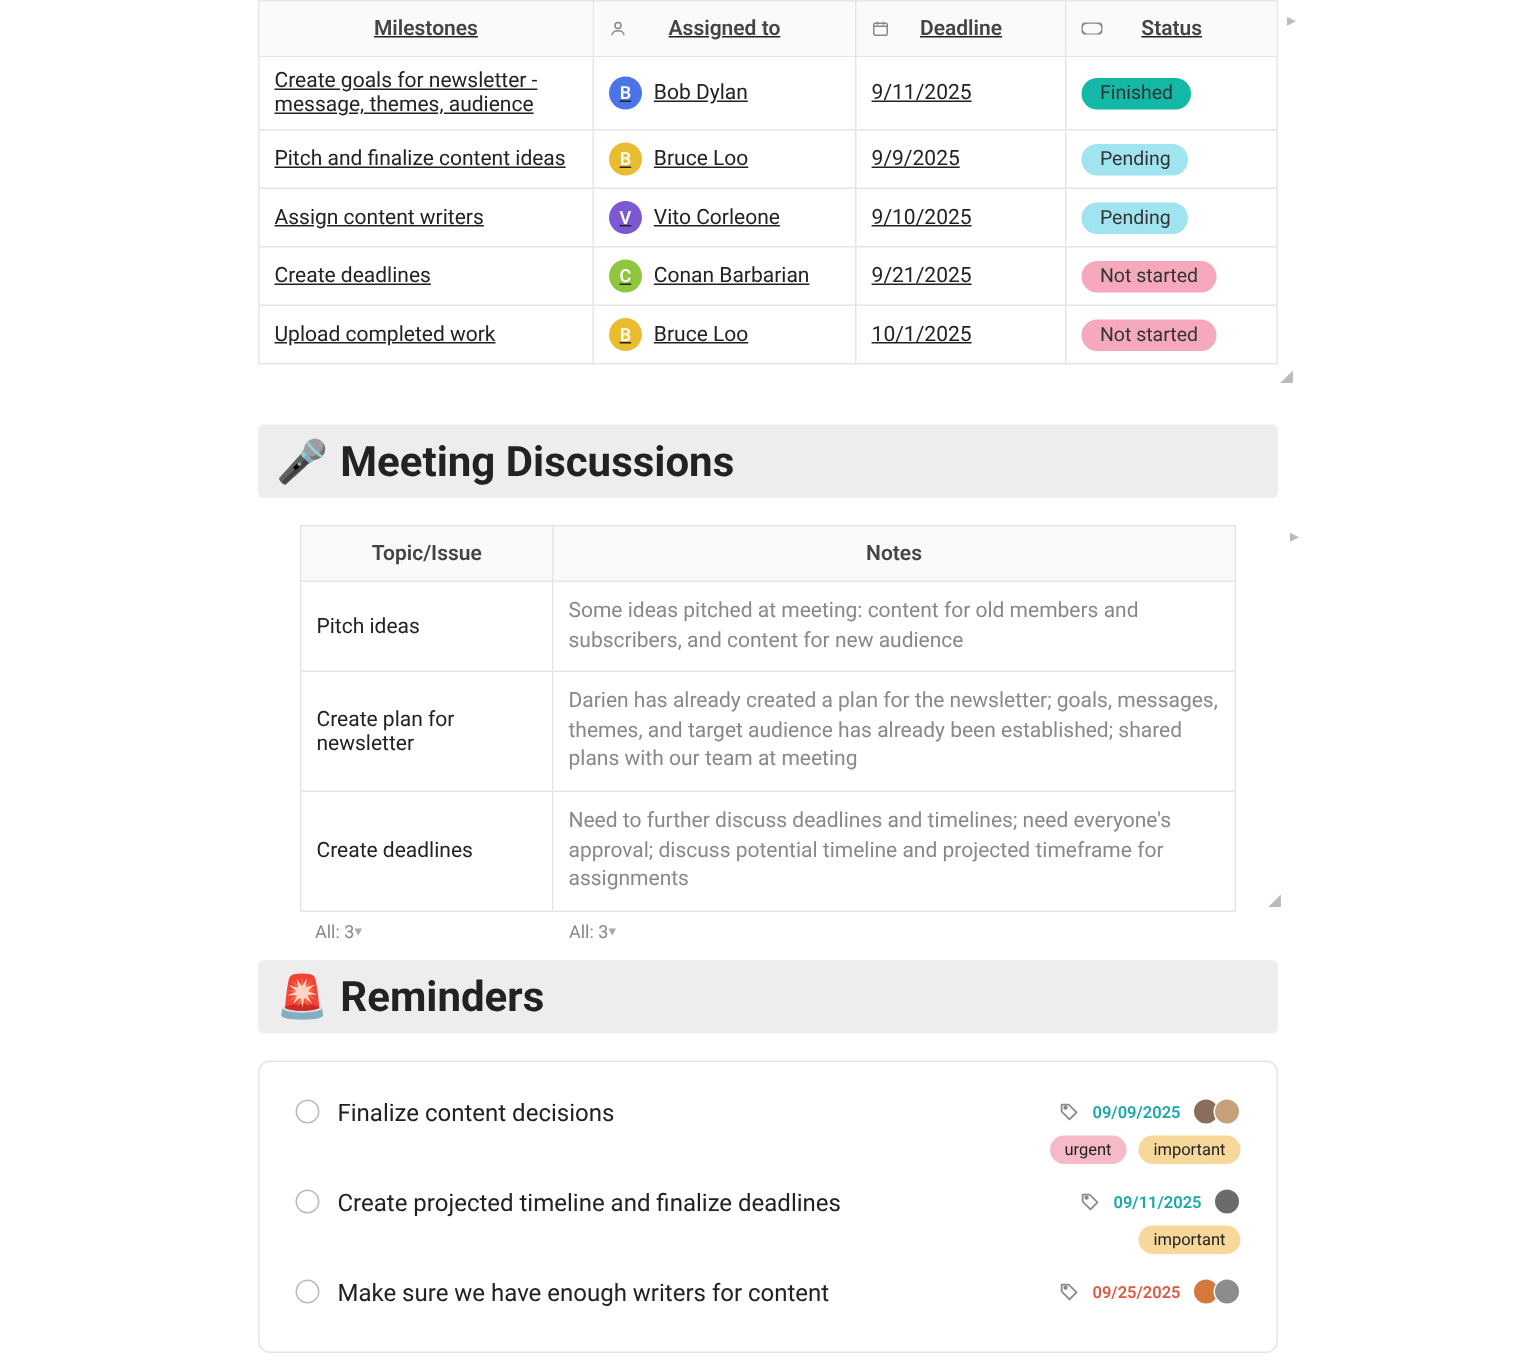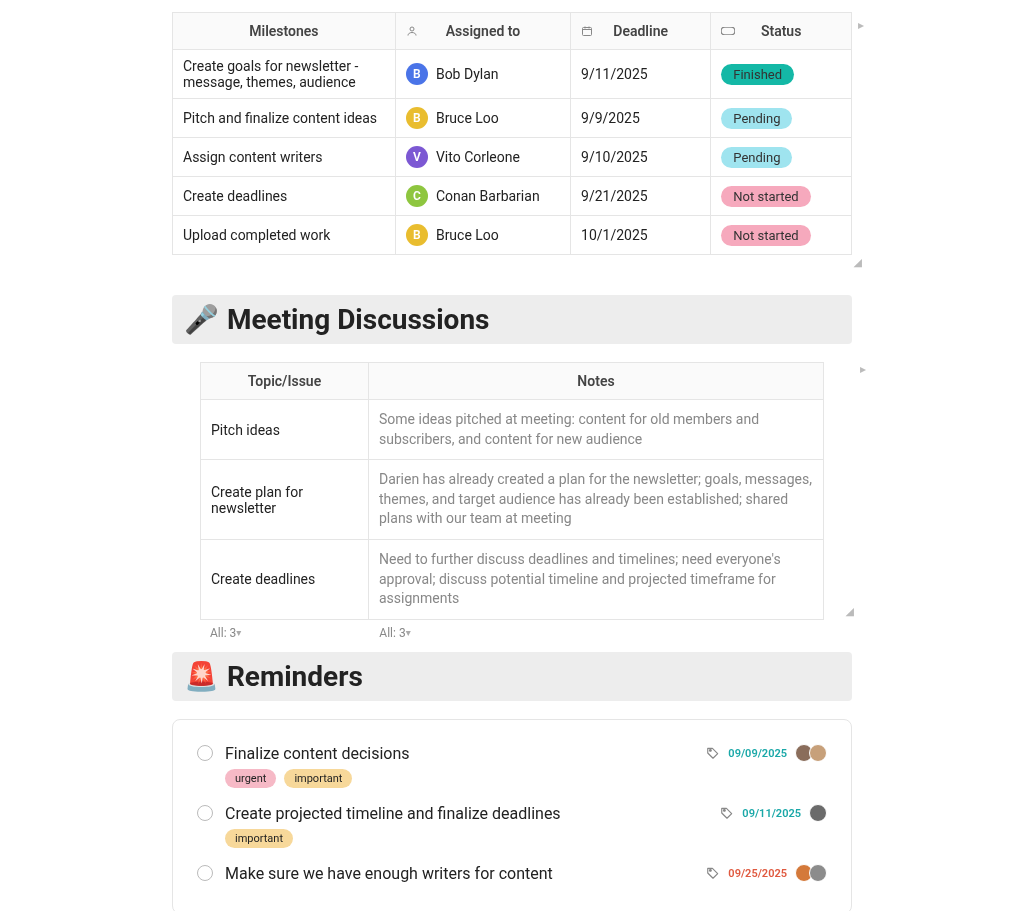--- a/index.html
+++ b/index.html
@@ -10,23 +10,23 @@
     color: #222;
     width: 1024px;
     padding-bottom: 40px;
   }
   .wrap { width: 680px; margin: 0 auto; }
 
   
   .mtable {
     width: 100%;
     border-collapse: collapse;
-    margin-top: 12px;
     font-size: 14px;
     position: relative;
+    text-decoration: underline;
   }
   .mtable th, .mtable td {
     border: 1px solid #e5e5e5;
     text-align: left;
     vertical-align: middle;
   }
   .mtable th {
     background: #fafafa;
     font-weight: 600;
     color: #444;
@@ -152,21 +152,21 @@
   .task-date { font-size: 11px; font-weight: 600; }
   .mini-avatars { display: flex; }
   .mini-av {
     width: 18px; height: 18px; border-radius: 50%;
     border: 1px solid #fff;
     background-size: cover;
     display: inline-block;
   }
   .mini-av + .mini-av { margin-left: -4px; }
 
-  .task-tags { margin: 6px 0 0 28px; display: flex; gap: 8px; }
+  .task-tags { margin: 6px 0 0 28px; display: flex; gap: 8px; justify-content: flex-end; }
   .tag {
     font-size: 11px;
     padding: 3px 10px;
     border-radius: 12px;
   }
 
   svg { display: block; }
 </style>
 </head>
 <body>

